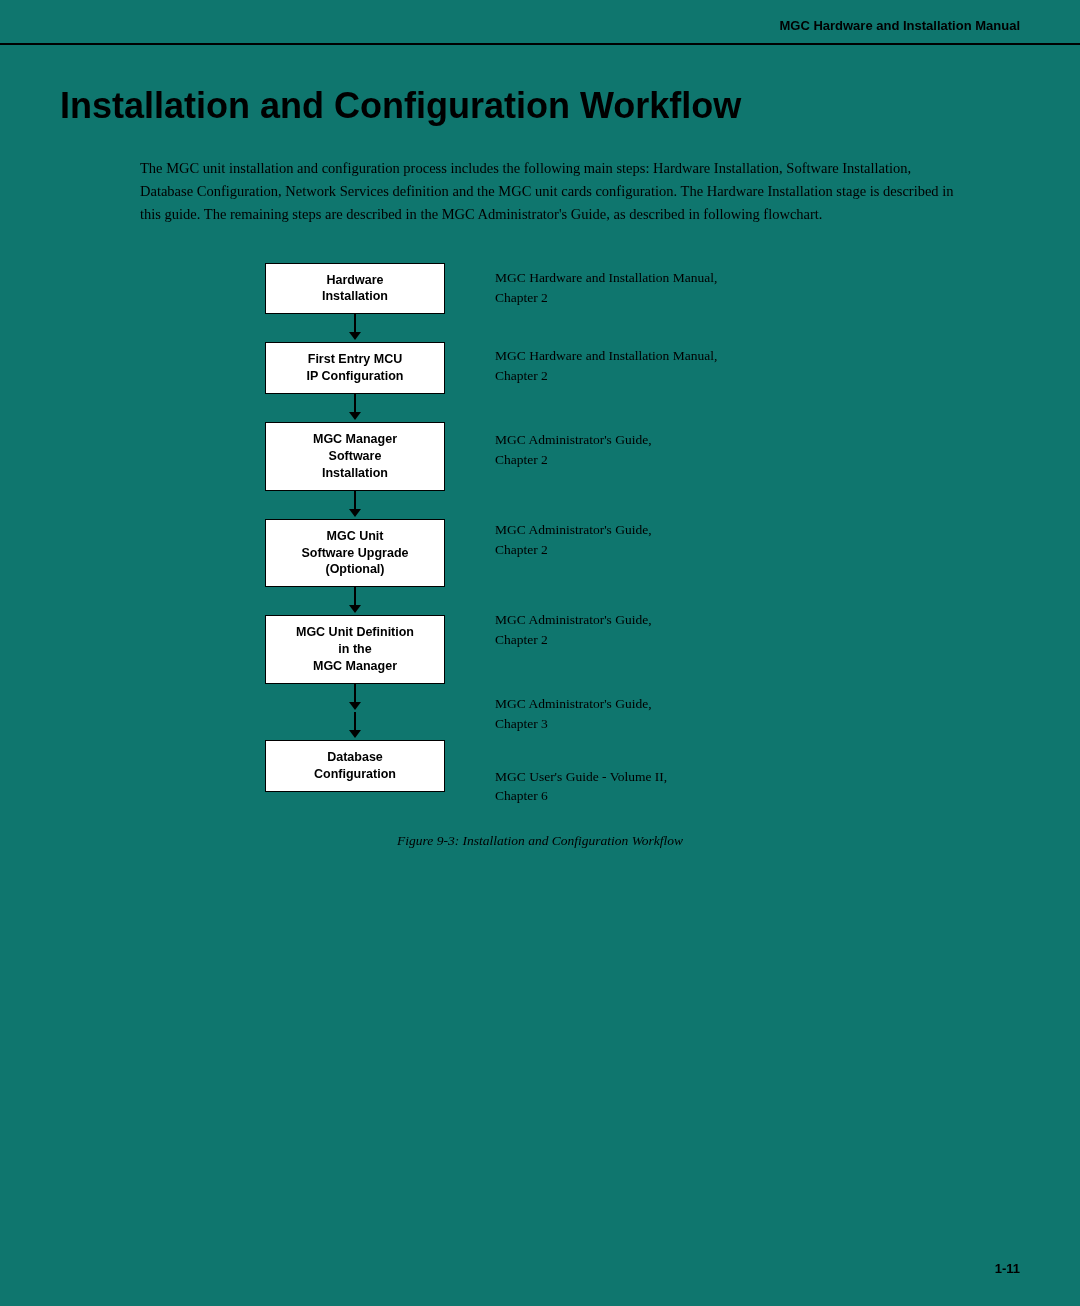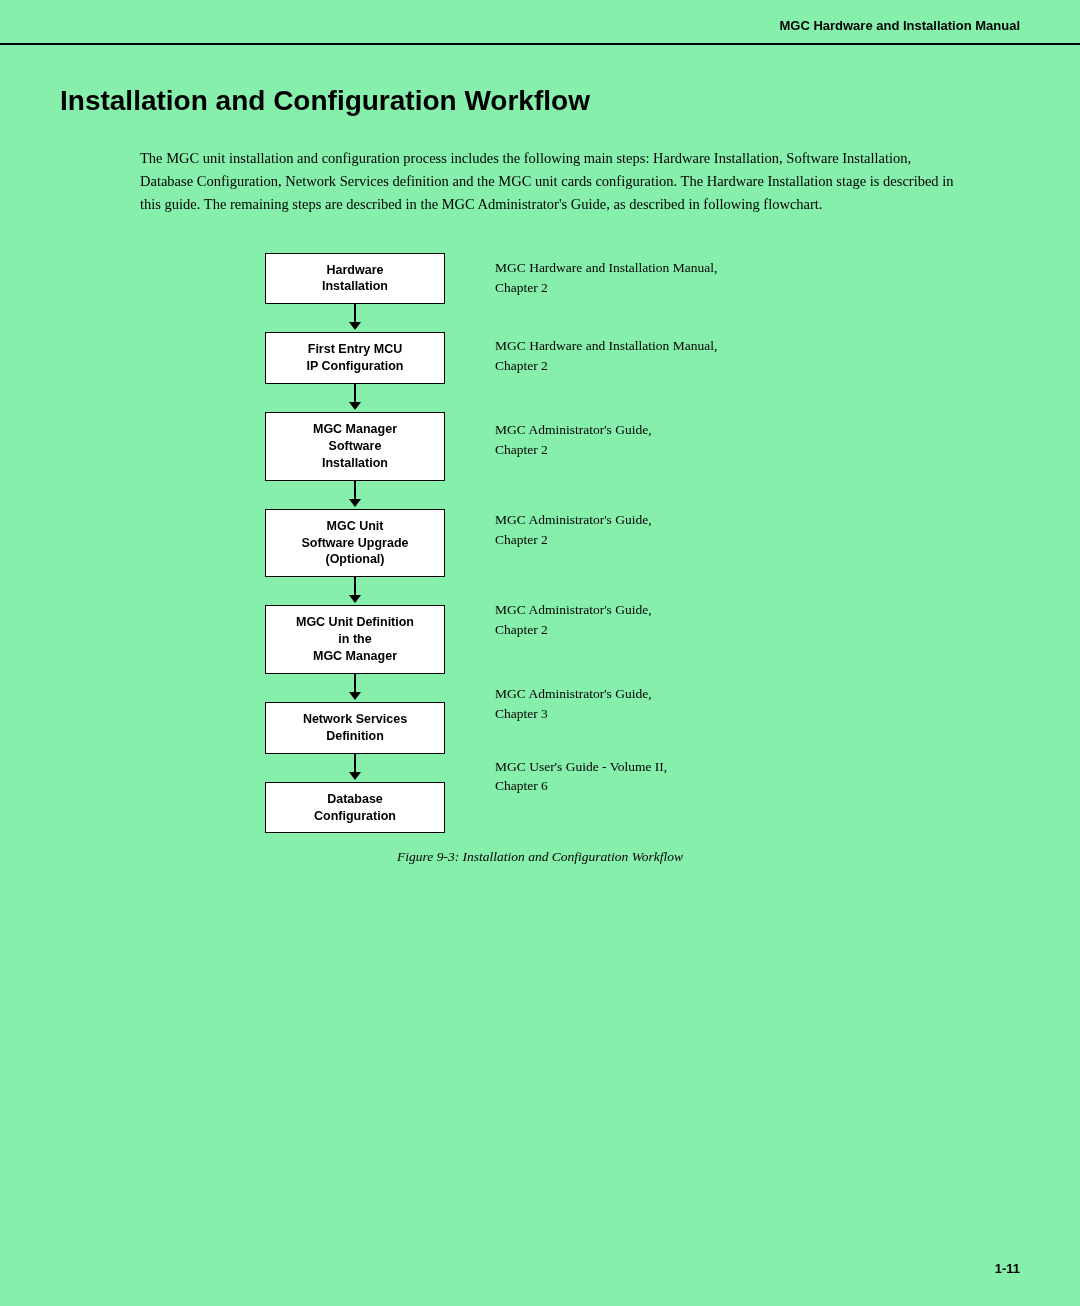--- a/index.html
+++ b/index.html
@@ -9,21 +9,21 @@
       font-family: "Times New Roman", Times, serif;
       color: #000000;
       width: 1080px;
       min-height: 1306px;
       position: relative;
     }
 
     .page-container {
       width: 1080px;
       min-height: 1306px;
-      background: #86efac;
+      background: #0f766e;
       position: relative;
     }
 
     
     .page-header {
       display: flex;
       justify-content: flex-end;
       align-items: center;
       padding: 18px 60px 10px 60px;
       border-bottom: 2px solid #000;
@@ -36,21 +36,21 @@
       color: #000;
     }
 
     
     .page-content {
       padding: 40px 60px 40px 60px;
     }
 
     .chapter-title {
       font-family: Arial, Helvetica, sans-serif;
-      font-size: 28px;
+      font-size: 36px;
       font-weight: bold;
       color: #000;
       margin-bottom: 28px;
       border-bottom: none;
     }
 
     .intro-text {
       font-family: "Times New Roman", Times, serif;
       font-size: 14.5px;
       line-height: 1.6;
@@ -211,23 +211,20 @@
           </div>
 
           <div class="flow-box">
             MGC Unit Definition<br>in the<br>MGC Manager
           </div>
           <div class="flow-arrow">
             <div class="arrow-line"></div>
             <div class="arrow-head"></div>
           </div>
 
-          <div class="flow-box">
-            Network Services<br>Definition
-          </div>
           <div class="flow-arrow">
             <div class="arrow-line"></div>
             <div class="arrow-head"></div>
           </div>
 
           <div class="flow-box">
             Database<br>Configuration
           </div>
 
         </div>

